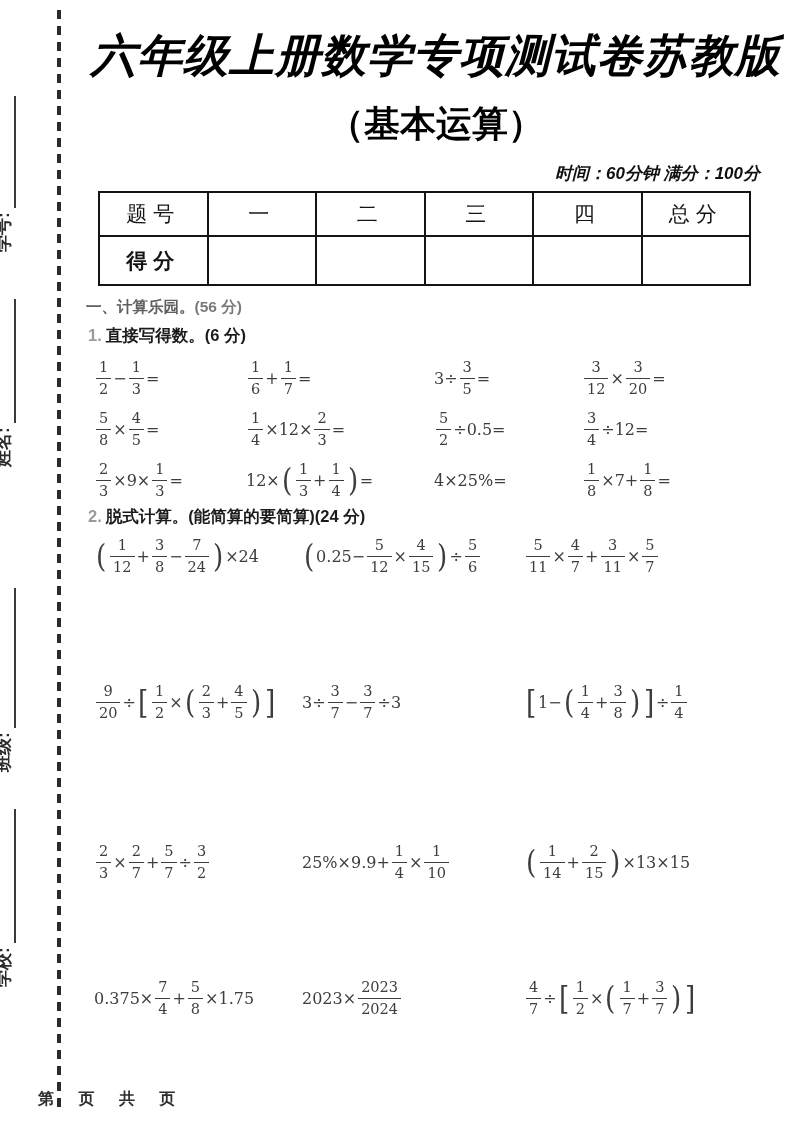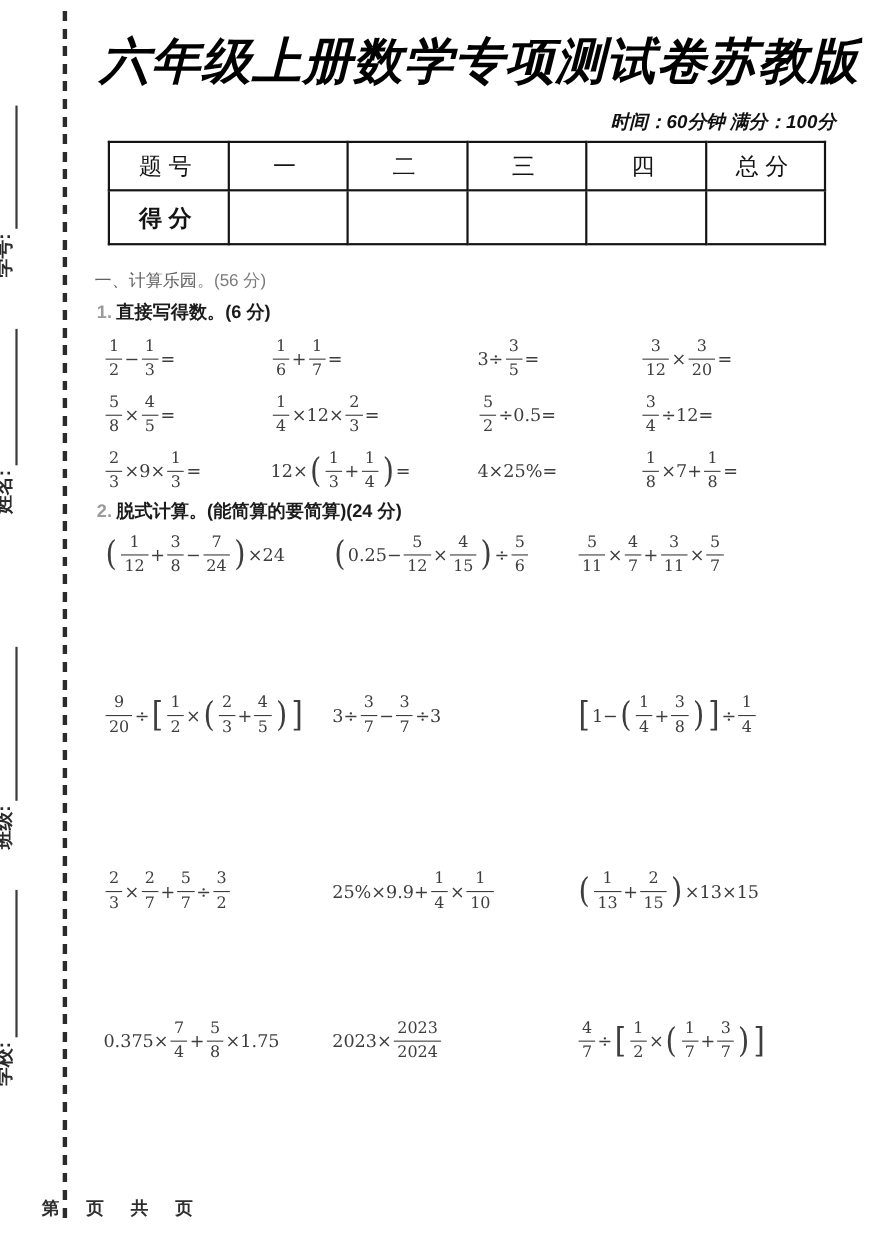--- a/index.html
+++ b/index.html
@@ -31,21 +31,21 @@
   .subtitle{text-align:center;font-size:36px;font-weight:bold;margin-top:14px;color:#000;}
   .info{text-align:right;padding-right:26px;font-size:17px;font-weight:bold;margin-top:13px;color:#111;font-style:italic;}
 
   .score-table{border-collapse:collapse;margin:6px 0 0 12px;width:653px;table-layout:fixed;}
   .score-table td{
     border:2.5px solid #141414;height:40px;text-align:center;
     font-size:21px;color:#141414;letter-spacing:6px;font-family:"Liberation Serif",serif;
   }
   .score-table tr.score-row td{height:45px;font-weight:bold;}
 
-  .sec-heading{margin:22px 0 0;font-size:15.5px;font-weight:normal;color:#606060;}
+  .sec-heading{margin:11px 0 0;font-size:15.5px;font-weight:bold;color:#606060;}
   .sec-score{color:#7a7a7a;}
   .sub-heading{margin:7px 0 0 2px;font-size:16.5px;font-weight:bold;color:#1b1b1b;}
   .sub-num{color:#9b9b9b;margin-right:4px;}
 
   .grid1{display:grid;grid-template-columns:152px 188px 148px 1fr;margin:12px 0 0 8px;row-gap:13px;align-items:center;}
   .grid2{display:grid;grid-template-columns:208px 222px 1fr;grid-template-rows:146px 160px 136px 80px;margin:9px 0 0 8px;align-items:start;}
 
   .mexpr{display:flex;align-items:center;font-family:"DejaVu Serif",serif;font-size:16px;color:#3d3d3d;min-height:38px;}
   .mtxt{white-space:pre;}
   .frac{display:inline-flex;flex-direction:column;align-items:stretch;line-height:1;margin:0 2px;font-size:14.5px;text-align:center;}
@@ -78,20 +78,21 @@
     <span class="side-line"></span>
   </div>
   <div class="side-field sf-3">
     <span class="side-label">学校:</span>
     <span class="side-line"></span>
   </div>
 
   <div class="content">
 
     <h1 class="title">六年级上册数学专项测试卷苏教版</h1>
+    <div class="subtitle">（基本运算）</div>
     <div class="info">时间：60分钟 满分：100分</div>
 
     <table class="score-table">
       <tbody>
           <tr>
         <td>题号</td>
         <td>一</td>
         <td>二</td>
         <td>三</td>
         <td>四</td>
@@ -396,21 +397,21 @@
           <span class="mtxt">×</span>
           <span class="frac">
             <span class="fn">1</span>
             <span class="fd">10</span>
           </span>
         </div>
       <div class="mexpr">
           <span class="bigbr">(</span>
           <span class="frac">
             <span class="fn">1</span>
-            <span class="fd">13</span>
+            <span class="fd">14</span>
           </span>
           <span class="mtxt">+</span>
           <span class="frac">
             <span class="fn">2</span>
             <span class="fd">15</span>
           </span>
           <span class="bigbr">)</span>
           <span class="mtxt">×13×15</span>
         </div>
       <div class="mexpr">

